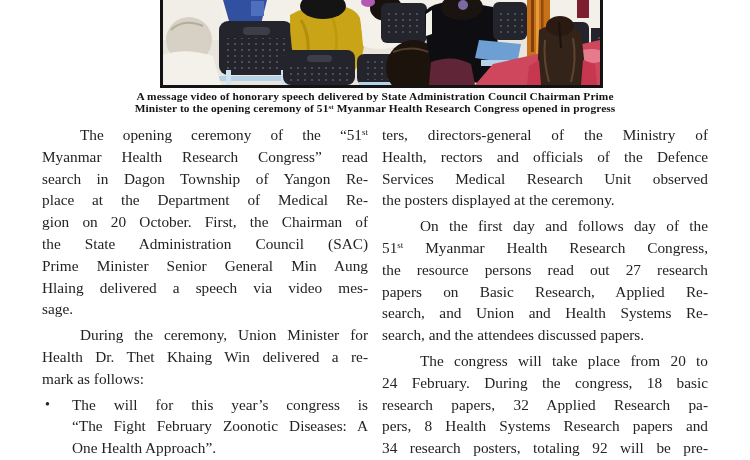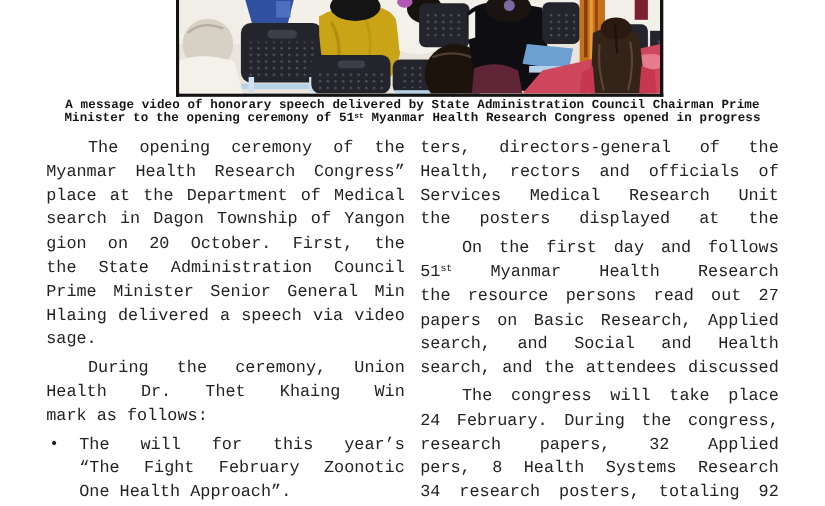--- a/index.html
+++ b/index.html
@@ -1,16 +1,16 @@
 <!DOCTYPE html>
 <html style="--p-bg: #eae5dc; --p-bg-top: #f3f0e9; --p-chair: #24242d; --p-chair-slot: #3e3e4a; --p-legs: #b7d2e8; --p-legs-light: #cfe2f0; --p-blue: #32509b; --p-seat-blue: #6f9fd0; --p-yellow: #c7a41d; --p-yellow-shade: #a5860f; --p-hair: #18120d; --p-gray-hair: #d6d0c6; --p-white: #f4f1ea; --p-black-outfit: #0e0e12; --p-orange: #c4731f; --p-orange-dark: #7e3f0c; --p-orange-light: #e69a3e; --p-carpet: #c9485c; --p-carpet-dark: #a02e44; --p-carpet-light: #e88a9a; --p-maroon: #5f2638; --p-crimson: #c23a50; --p-brown-hair: #33231a; --p-dark-red: #7a2030; --c-page-bg: #ffffff; --c-text: #232323;"><head>
 <meta charset="utf-8">
 <style>
   html,body{margin:0;padding:0;width:750px;height:460px;overflow:hidden;background:var(--c-page-bg,#ffffff);}
-  .page{position:relative;width:750px;height:460px;font-family:Liberation Mono, monospace;color:var(--c-text,#232323);}
+  .page{position:relative;width:750px;height:460px;font-family:Liberation Serif, serif;color:var(--c-text,#232323);}
 
   
   .photo-figure{position:absolute;left:160px;top:0;width:437px;height:85px;border:3px solid #131313;border-top:none;background:#eae5dc;}
   .photo-figure svg{display:block;width:437px;height:85px;filter:blur(.3px) saturate(1.05);}
 
   
   .caption{position:absolute;top:90px;left:0;width:750px;text-align:center;font-weight:700;
            font-size:11.4px;line-height:12px;letter-spacing:.1px;color:#141414;}
   .cap-line .sup{font-size:7px;position:relative;top:-3px;line-height:0;}
 
@@ -120,22 +120,22 @@
   <div class="caption">
       <div class="cap-line">A message video of honorary speech delivered by State Administration Council Chairman Prime</div>
       <div class="cap-line">Minister to the opening ceremony of 51<span class="sup">st</span> Myanmar Health Research Congress opened in progress</div>
     </div>
 
   <div class="columns">
     <div class="col">
         <div class="block para">
           <div class="line indent">The opening ceremony of the “51<span class="sup">st</span></div>
           <div class="line">Myanmar Health Research Congress” read</div>
+          <div class="line">search in Dagon Township of Yangon Re-</div>
           <div class="line">place at the Department of Medical Re-</div>
-          <div class="line">search in Dagon Township of Yangon Re-</div>
           <div class="line">gion on 20 October. First, the Chairman of</div>
           <div class="line">the State Administration Council (SAC)</div>
           <div class="line">Prime Minister Senior General Min Aung</div>
           <div class="line">Hlaing delivered a speech via video mes-</div>
           <div class="line last">sage.</div>
         </div>
         <div class="block para">
           <div class="line indent">During the ceremony, Union Minister for</div>
           <div class="line">Health Dr. Thet Khaing Win delivered a re-</div>
           <div class="line last">mark as follows:</div>
@@ -154,21 +154,21 @@
           <div class="line">ters, directors-general of the Ministry of</div>
           <div class="line">Health, rectors and officials of the Defence</div>
           <div class="line">Services Medical Research Unit observed</div>
           <div class="line last">the posters displayed at the ceremony.</div>
         </div>
         <div class="block para">
           <div class="line indent">On the first day and follows day of the</div>
           <div class="line">51<span class="sup">st</span> Myanmar Health Research Congress,</div>
           <div class="line">the resource persons read out 27 research</div>
           <div class="line">papers on Basic Research, Applied Re-</div>
-          <div class="line">search, and Social and Health Congress Re-</div>
+          <div class="line">search, and Union and Health Systems Re-</div>
           <div class="line last">search, and the attendees discussed papers.</div>
         </div>
         <div class="block para">
           <div class="line indent">The congress will take place from 20 to</div>
           <div class="line">24 February. During the congress, 18 basic</div>
           <div class="line">research papers, 32 Applied Research pa-</div>
           <div class="line">pers, 8 Health Systems Research papers and</div>
           <div class="line">34 research posters, totaling 92 will be pre-</div>
         </div>
       </div>

